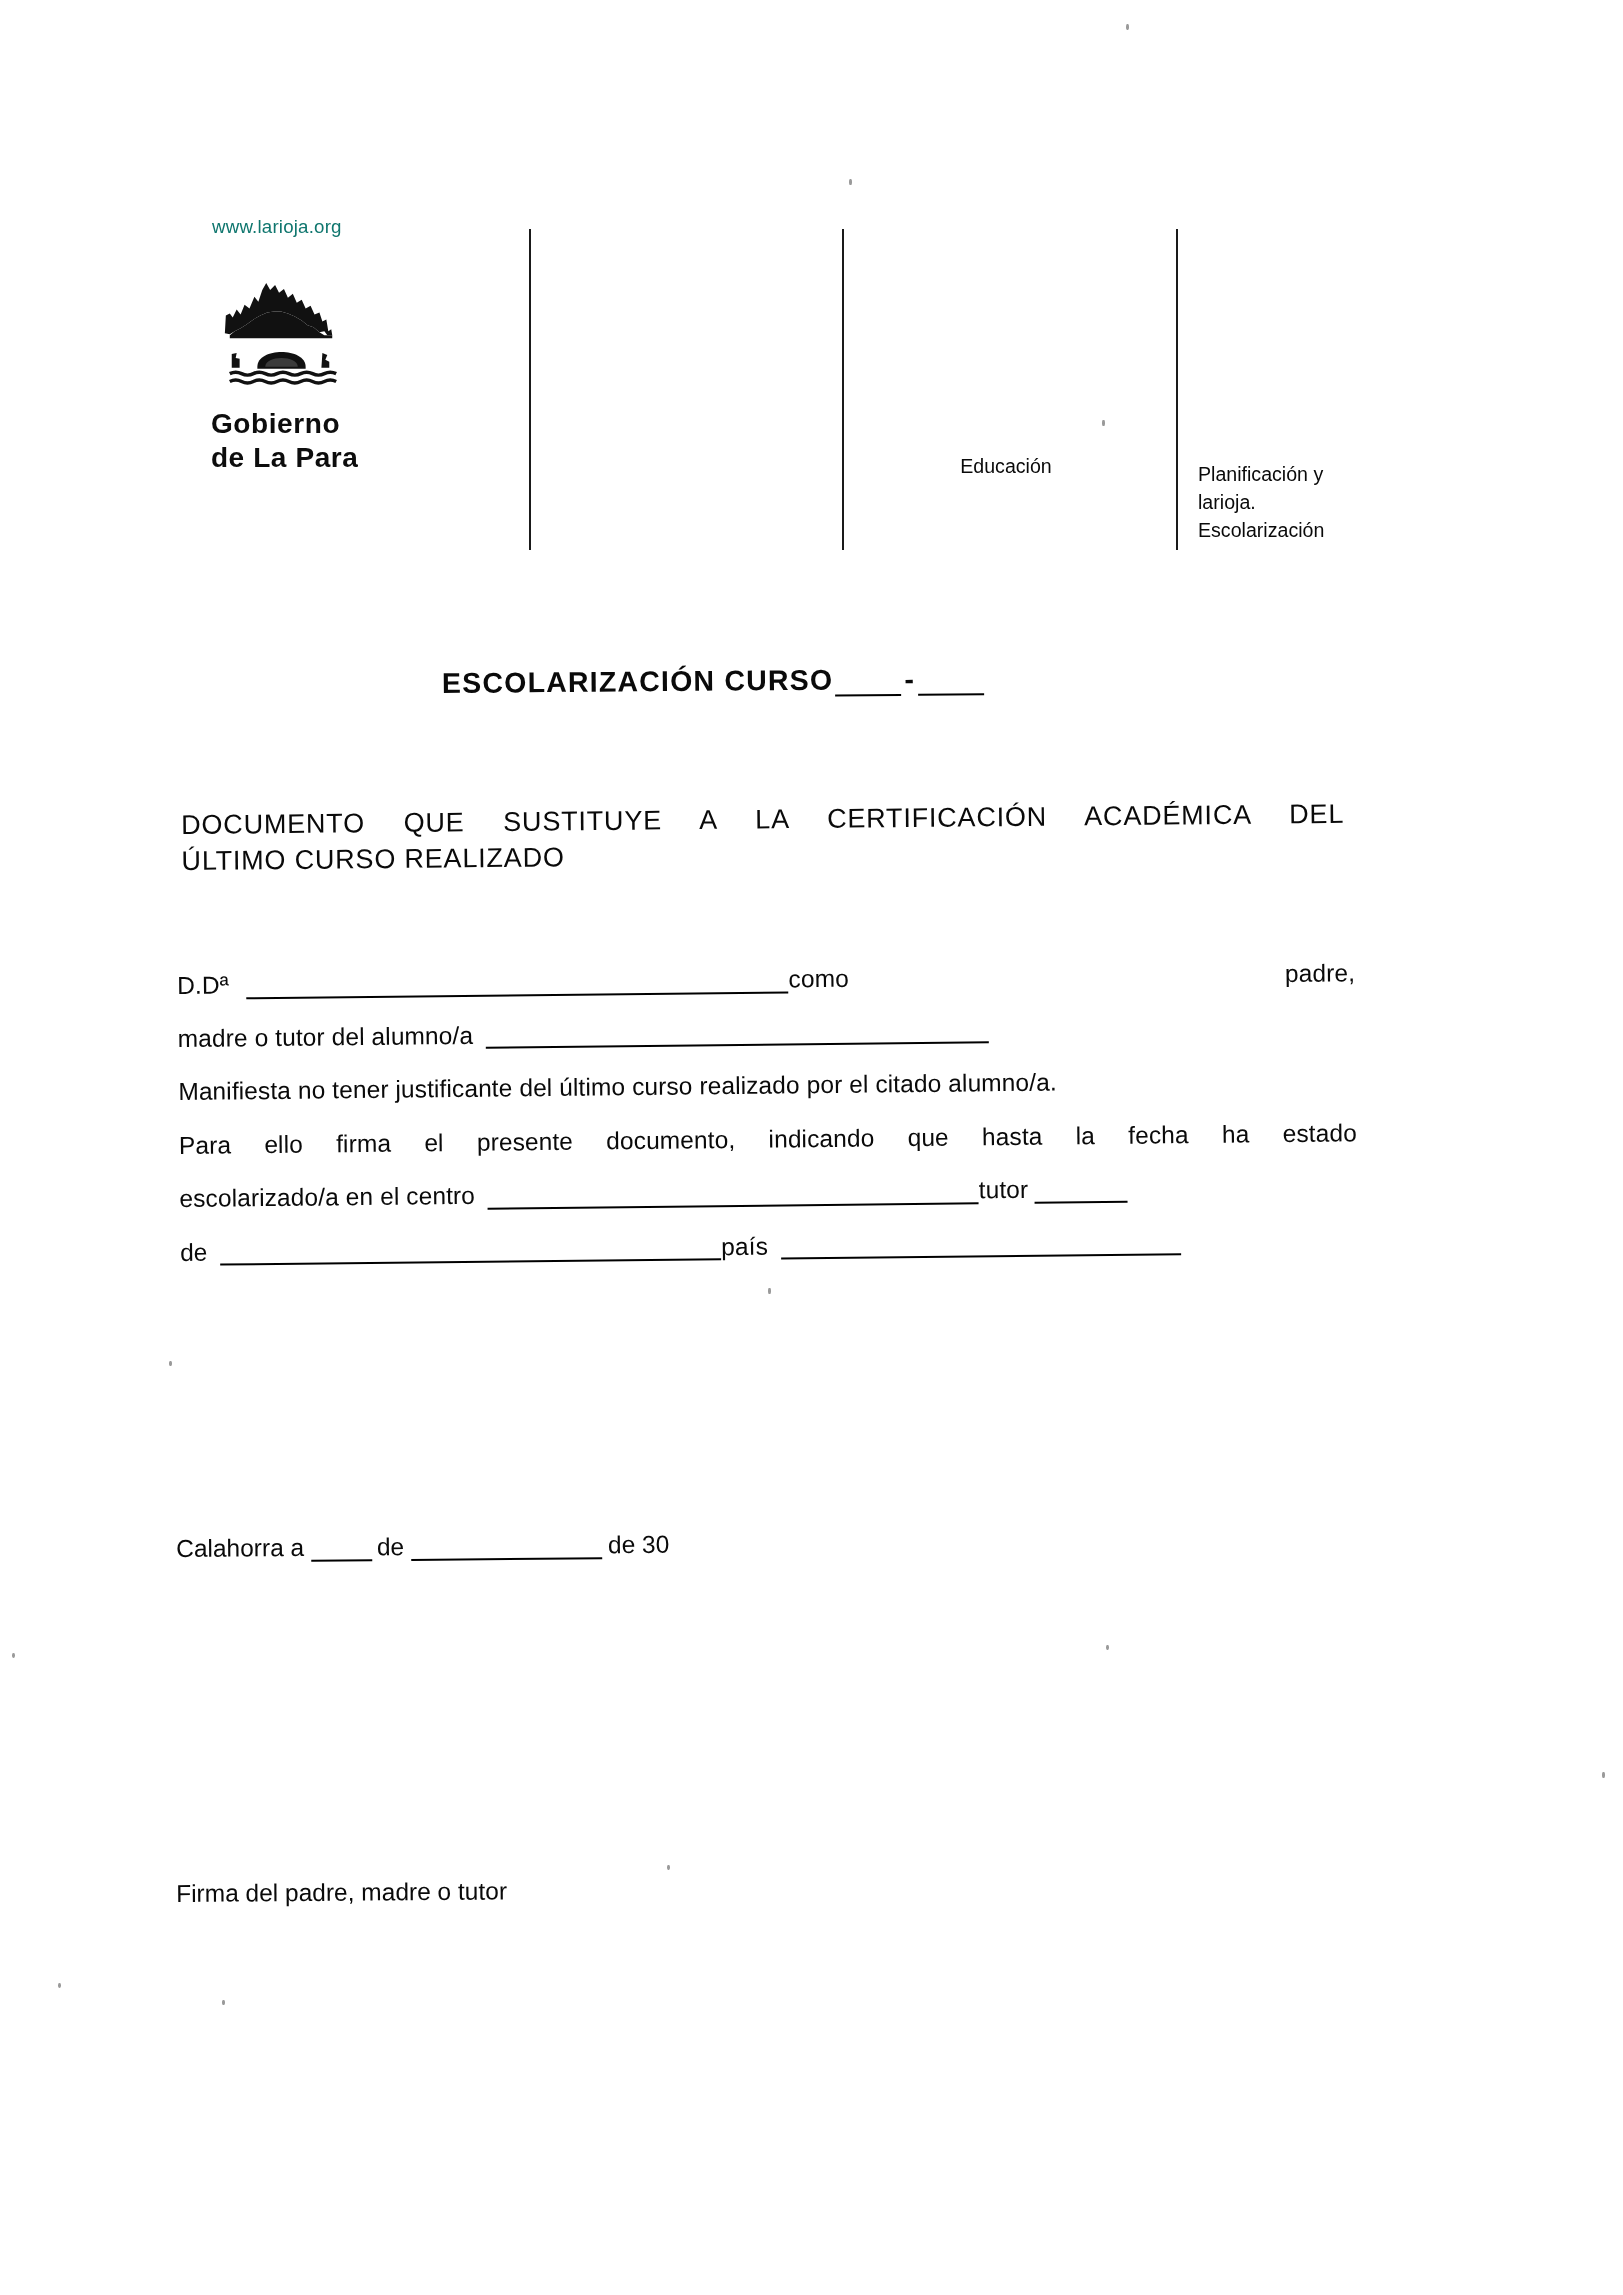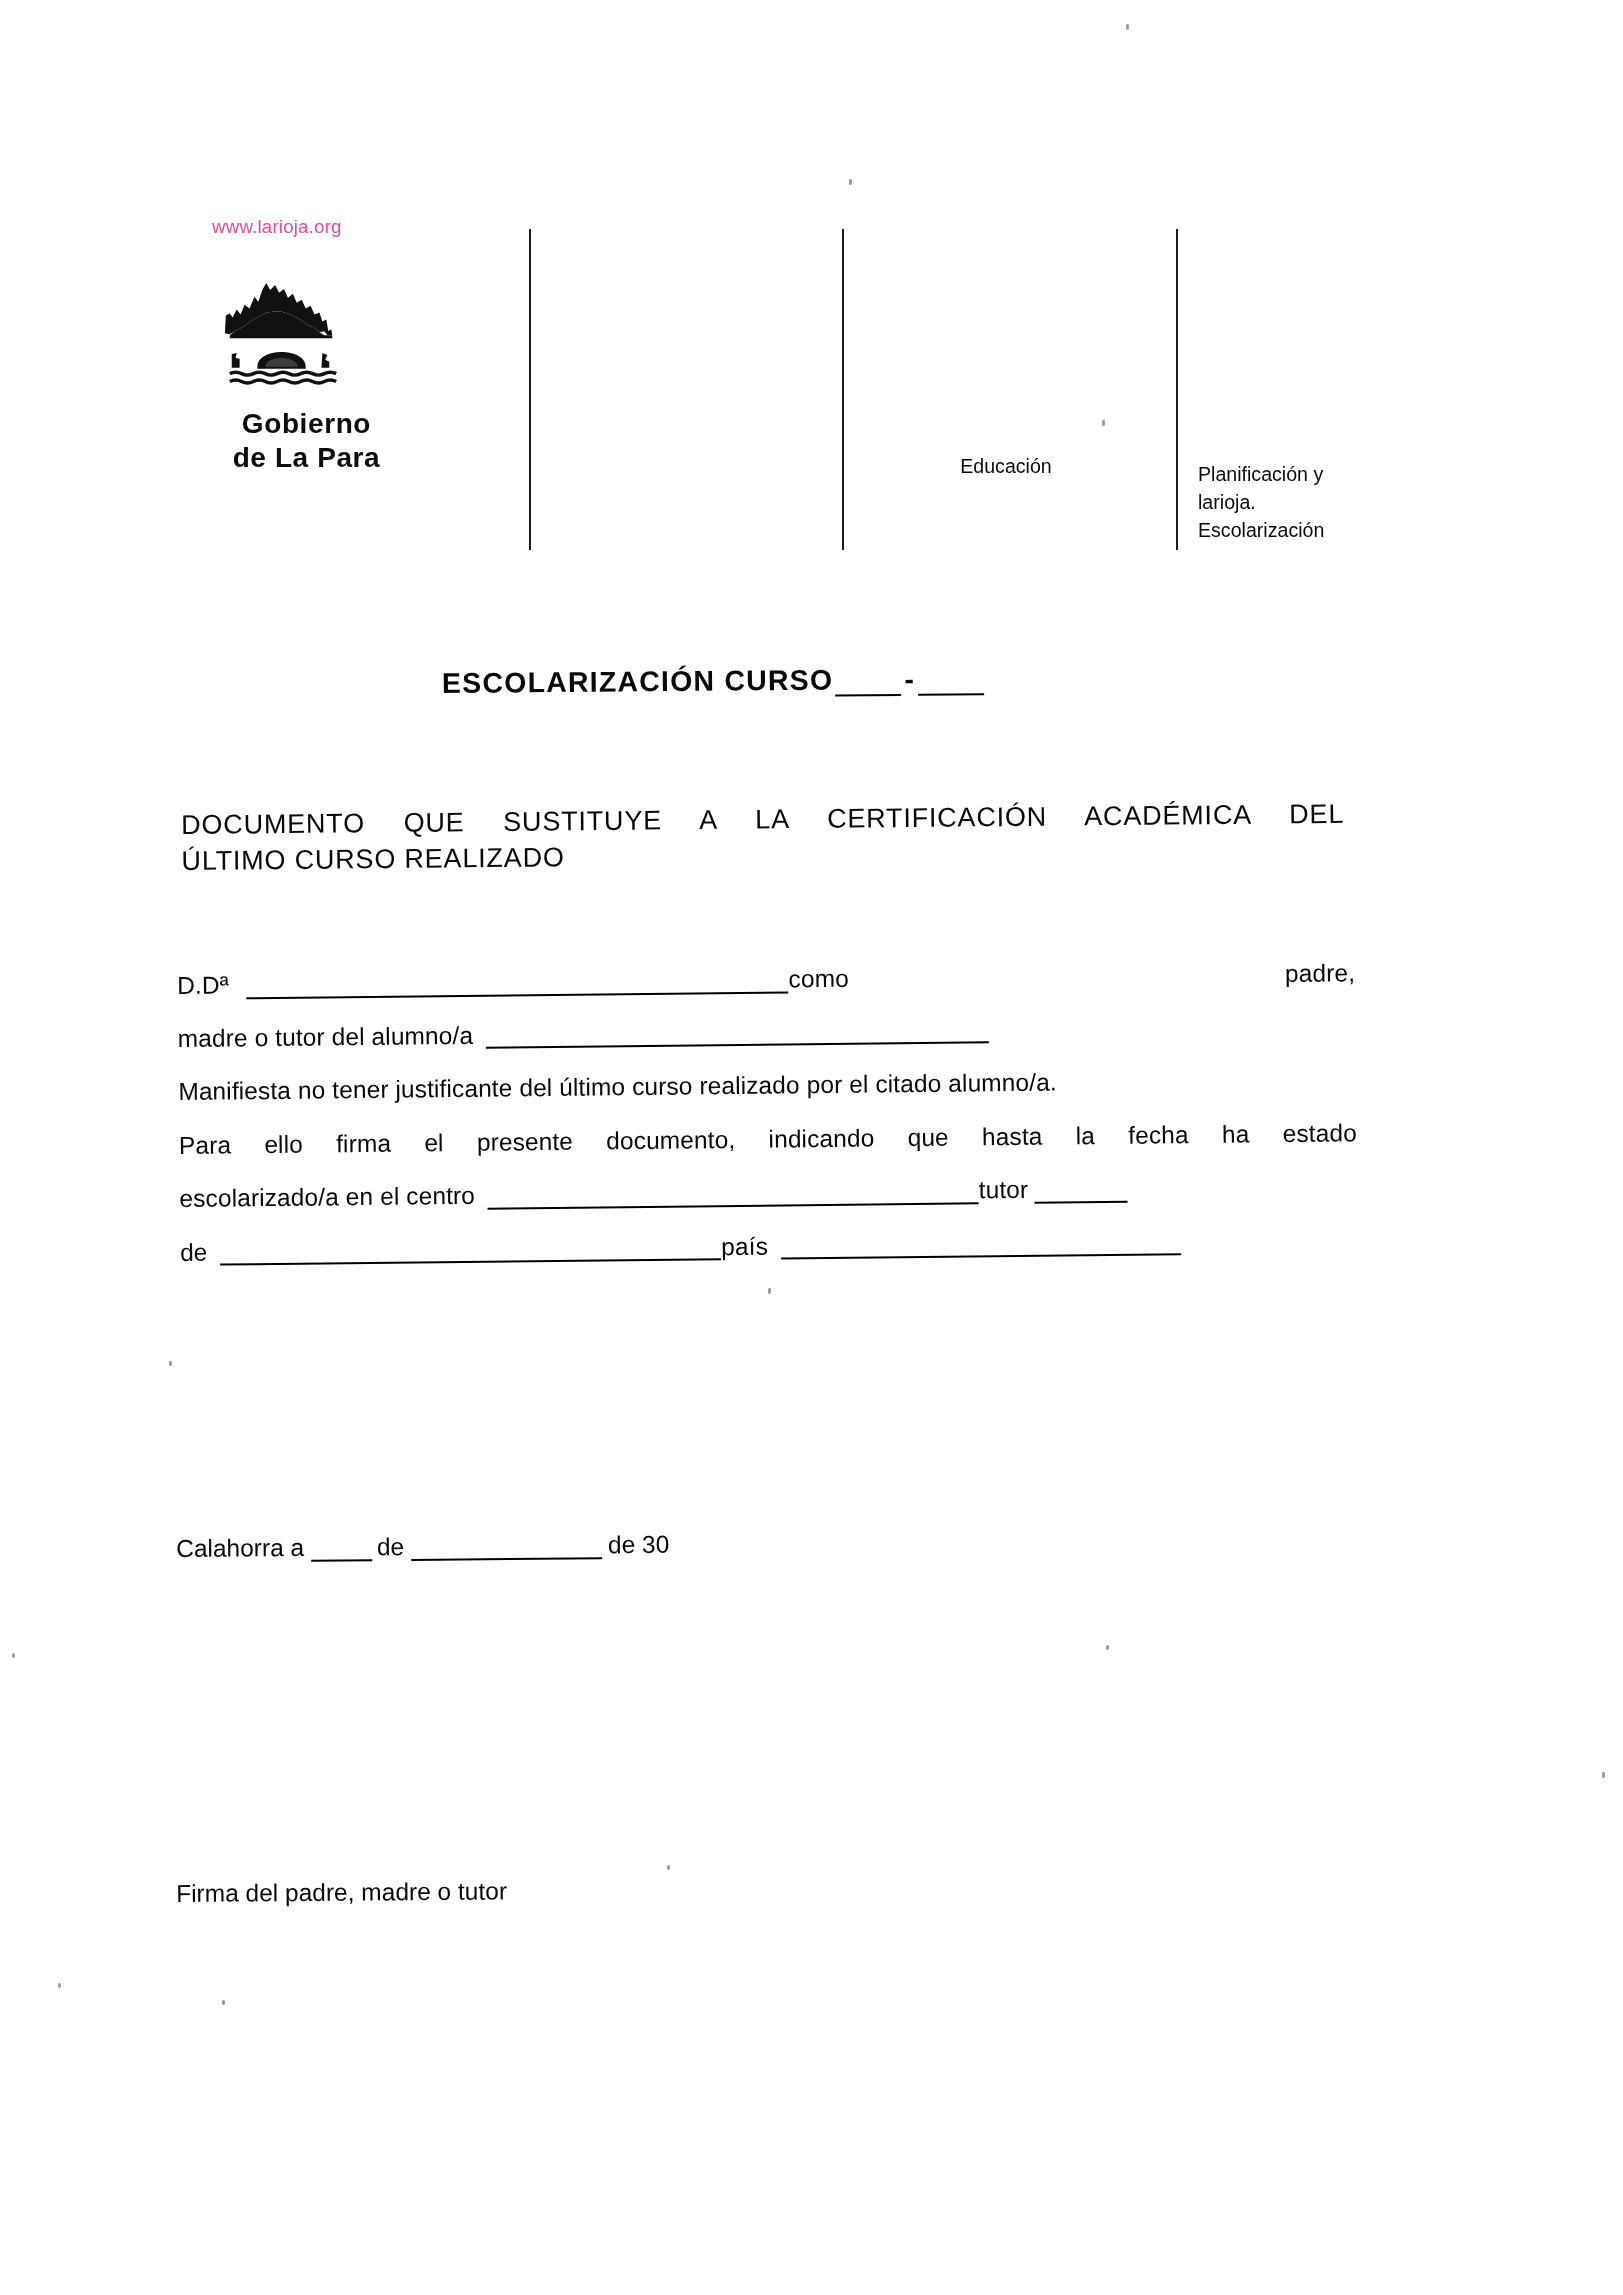--- a/index.html
+++ b/index.html
@@ -26,21 +26,21 @@
     top: 0;
     width: 1623px;
     height: 579px;
   }
   .url-line {
     position: absolute;
     left: 212px;
     top: 216px;
     font-size: 18.7px;
     letter-spacing: 0.2px;
-    color: #ec4899;
+    color: #0f766e;
   }
   .logo-block {
     position: absolute;
     left: 206px;
     top: 280px;
     width: 196px;
   }
   .logo-mark {
     width: 133px;
     height: 106px;
@@ -48,21 +48,20 @@
     margin-left: 8.8px;
   }
   .logo-wordmark {
     margin-top: 20.6px;
     margin-left: 4.9px;
     font-size: 28px;
     font-weight: bold;
     line-height: 1.22;
     letter-spacing: 0.6px;
     color: #0d0d0d;
-    text-align: center;
   }
   .logo-wordmark span { display: block; }
 
   .rule {
     position: absolute;
     top: 229px;
     width: 1.5px;
     height: 321px;
     background: #1a1a1a;
   }

